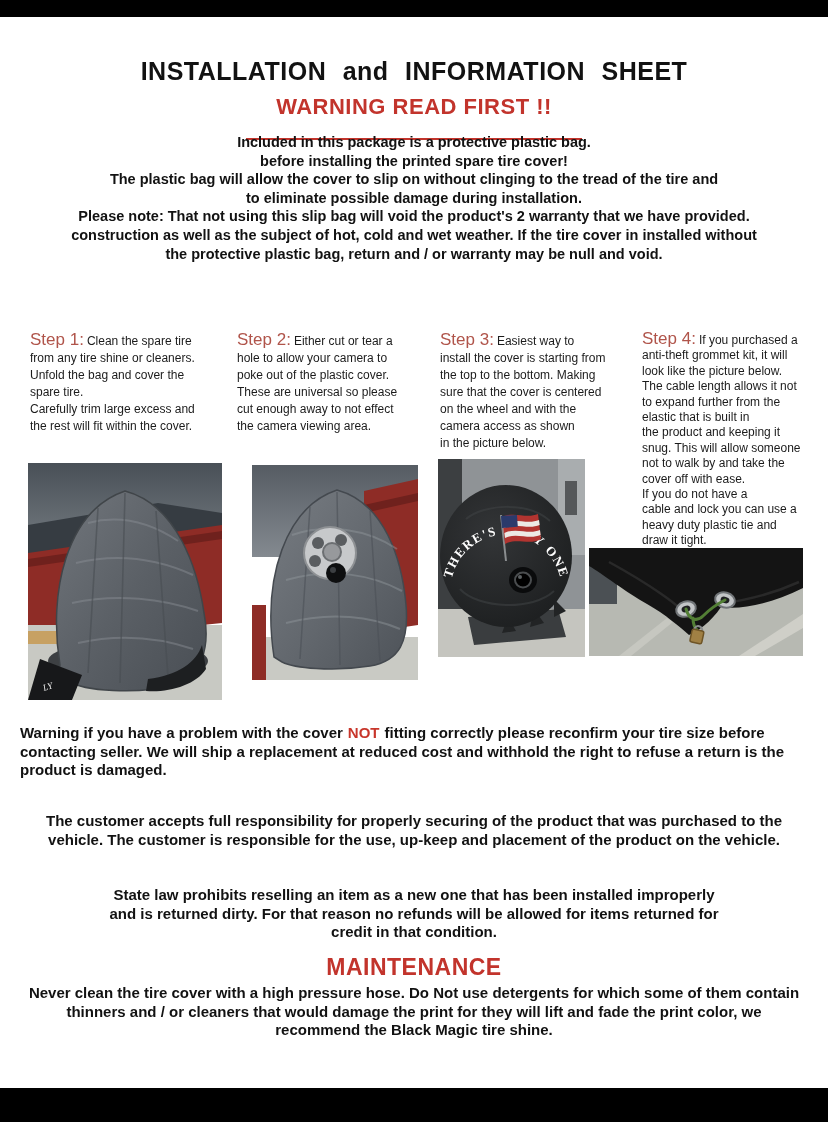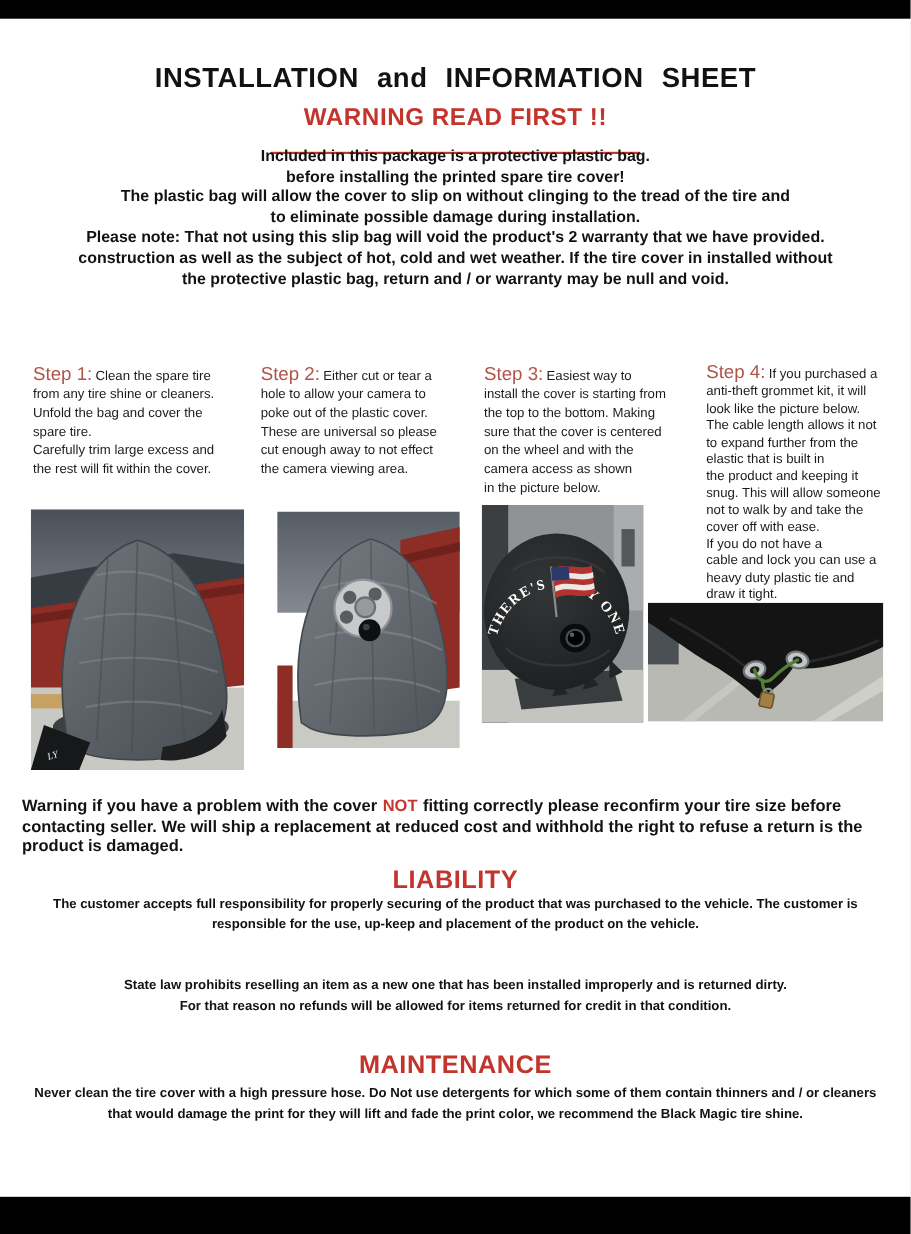--- a/index.html
+++ b/index.html
@@ -50,21 +50,21 @@
     font-weight:bold;font-size:15px;line-height:18.5px;text-align:left;
   }
   .fitwarn .not{color:#c8362b;margin:0 5px;}
 
   .secthead{
     position:absolute;left:0;width:100%;text-align:center;
     font-size:23px;font-weight:bold;color:var(--red);letter-spacing:.5px;
   }
   .secthead.liab{top:786px;}
   .secthead.maint{top:954px;}
-  .para{position:absolute;text-align:center;font-weight:bold;font-size:12px;line-height:18.5px;}
+  .para{position:absolute;text-align:center;font-weight:bold;font-size:15px;line-height:18.5px;}
   .para.liab1{top:812px;left:24px;width:780px;}
   .para.liab2{top:886px;left:104px;width:620px;}
   .para.maint1{top:984px;left:24px;width:780px;}
 </style>
 </head>
 <body>
 
 <div class="sheet">
   <div class="bar top"></div>
 
@@ -245,21 +245,20 @@
         <path d="M104,82 a4,4 0 0 1 8,0" fill="none" stroke="#8a8d8f" stroke-width="2"></path>
         <rect x="102" y="82" width="12" height="13" rx="2" fill="#a08044" stroke="#6e5426" stroke-width="1.5"></rect>
       </g>
     </svg>
   </div>
 
   <div class="fitwarn">
     <span>Warning if you have a problem with the cover</span><span class="not">NOT</span><span>fitting correctly please reconfirm your tire size before contacting seller. We will ship a replacement at reduced cost and withhold the right to refuse a return is the product is damaged.</span>
   </div>
 
-  <div class="secthead liab">LIABILITY</div>
   <div class="para liab1">The customer accepts full responsibility for properly securing of the product that was purchased to the vehicle.  The customer is responsible for the use, up-keep and placement of the product on the vehicle.</div>
   <div class="para liab2">State law prohibits reselling an item as a new one that has been installed improperly and is returned dirty. For that reason no refunds will be allowed for items returned for credit in that condition.</div>
 
   <div class="secthead maint">MAINTENANCE</div>
   <div class="para maint1">Never clean the tire cover with a high pressure hose.  Do Not use detergents for which some of them contain thinners and / or cleaners that would damage the print for they will lift and fade the print color, we recommend the Black Magic tire shine.</div>
 
   <div class="bar bottom"></div>
 </div>
 
 </body></html>

